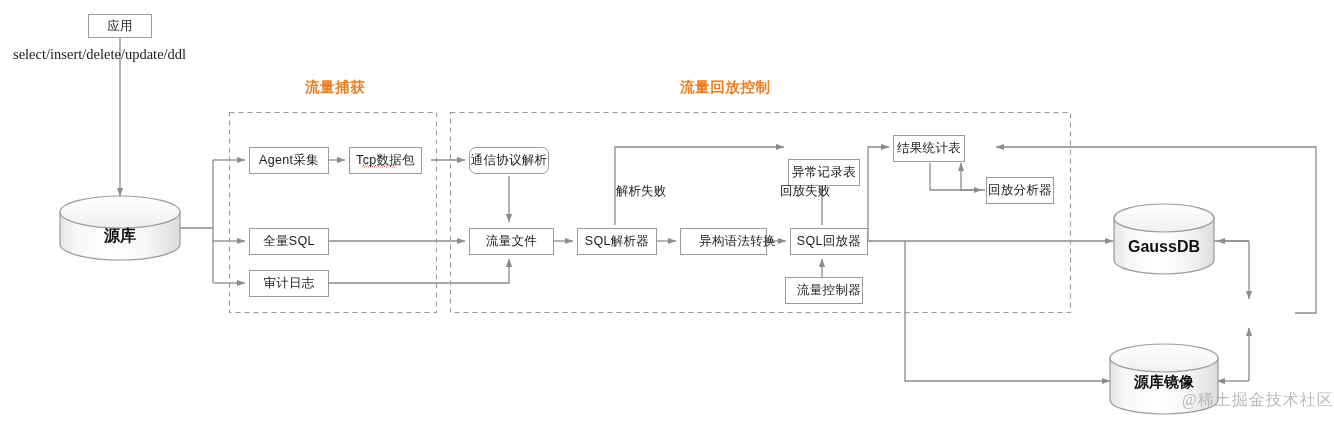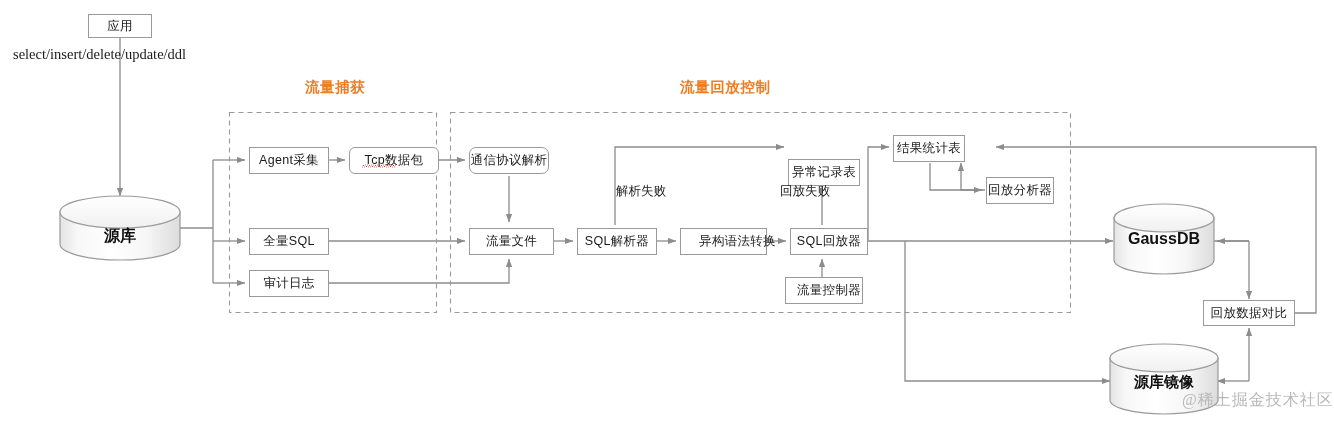--- a/index.html
+++ b/index.html
@@ -203,21 +203,21 @@
   </svg>
 
   <div class="section-title" style="left:305px; top:80px;">流量捕获</div>
   <div class="section-title" style="left:680px; top:80px;">流量回放控制</div>
 
   <div class="node app" style="left:88px; top:14px; width:64px; height:24px;">应用</div>
   <div class="flabel big" style="left:13px; top:47px;">select/insert/delete/update/ddl</div>
 
   <div class="node" style="left:249px; top:147px; width:80px; height:27px;">Agent采集</div>
 
-  <div class="node" style="left:349px; top:147px; width:90px; height:27px;border-radius:6px;">
+  <div class="node" style="left:349px; top:147px; width:73px; height:27px;">
     <span>Tcp数据包</span>
     <span class="squiggle" style="left:12px; bottom:5px; width:34px;"></span>
   </div>
 
   <div class="node" style="left:249px; top:228px; width:80px; height:27px;">全量SQL</div>
 
   <div class="node" style="left:249px; top:270px; width:80px; height:27px;">审计日志</div>
 
   <div class="node" style="left:469px; top:147px; width:80px; height:27px;border-radius:7px;">通信协议解析</div>
 
@@ -230,30 +230,29 @@
   <div class="node" style="left:790px; top:228px; width:78px; height:27px;">SQL回放器</div>
 
   <div class="node" style="left:785px; top:277px; width:78px; height:27px;padding-left:10px;">流量控制器</div>
 
   <div class="node" style="left:788px; top:135px; width:72px; height:27px;margin-top:24px;">异常记录表</div>
 
   <div class="node" style="left:893px; top:135px; width:72px; height:27px;">结果统计表</div>
 
   <div class="node" style="left:986px; top:177px; width:68px; height:27px;">回放分析器</div>
 
-  <div class="node" style="left:1203px; top:300px; width:92px; height:26px;">回放数据对比</div>
 
   <div class="edge-label" style="left:616px; top:185px;">解析失败</div>
   <div class="edge-label" style="left:780px; top:185px;">回放失败</div>
 
   <div class="cyl" style="left:60px; top:212px; width:120px; height:48px;text-align:right;">
     <span class="cyl-label" style="font-size:16px;">源库</span>
   </div>
 
-  <div class="cyl" style="left:1114px; top:216px; width:100px; height:46px;">
+  <div class="cyl" style="left:1114px; top:224px; width:100px; height:46px;">
     <span class="cyl-label" style="font-size:16px;">GaussDB</span>
   </div>
 
   <div class="cyl" style="left:1110px; top:358px; width:108px; height:46px;">
     <span class="cyl-label" style="font-size:15px;">源库镜像</span>
   </div>
 
   <div class="watermark" style="left:1182px; top:392px;">@稀土掘金技术社区</div>
 
 </div>

